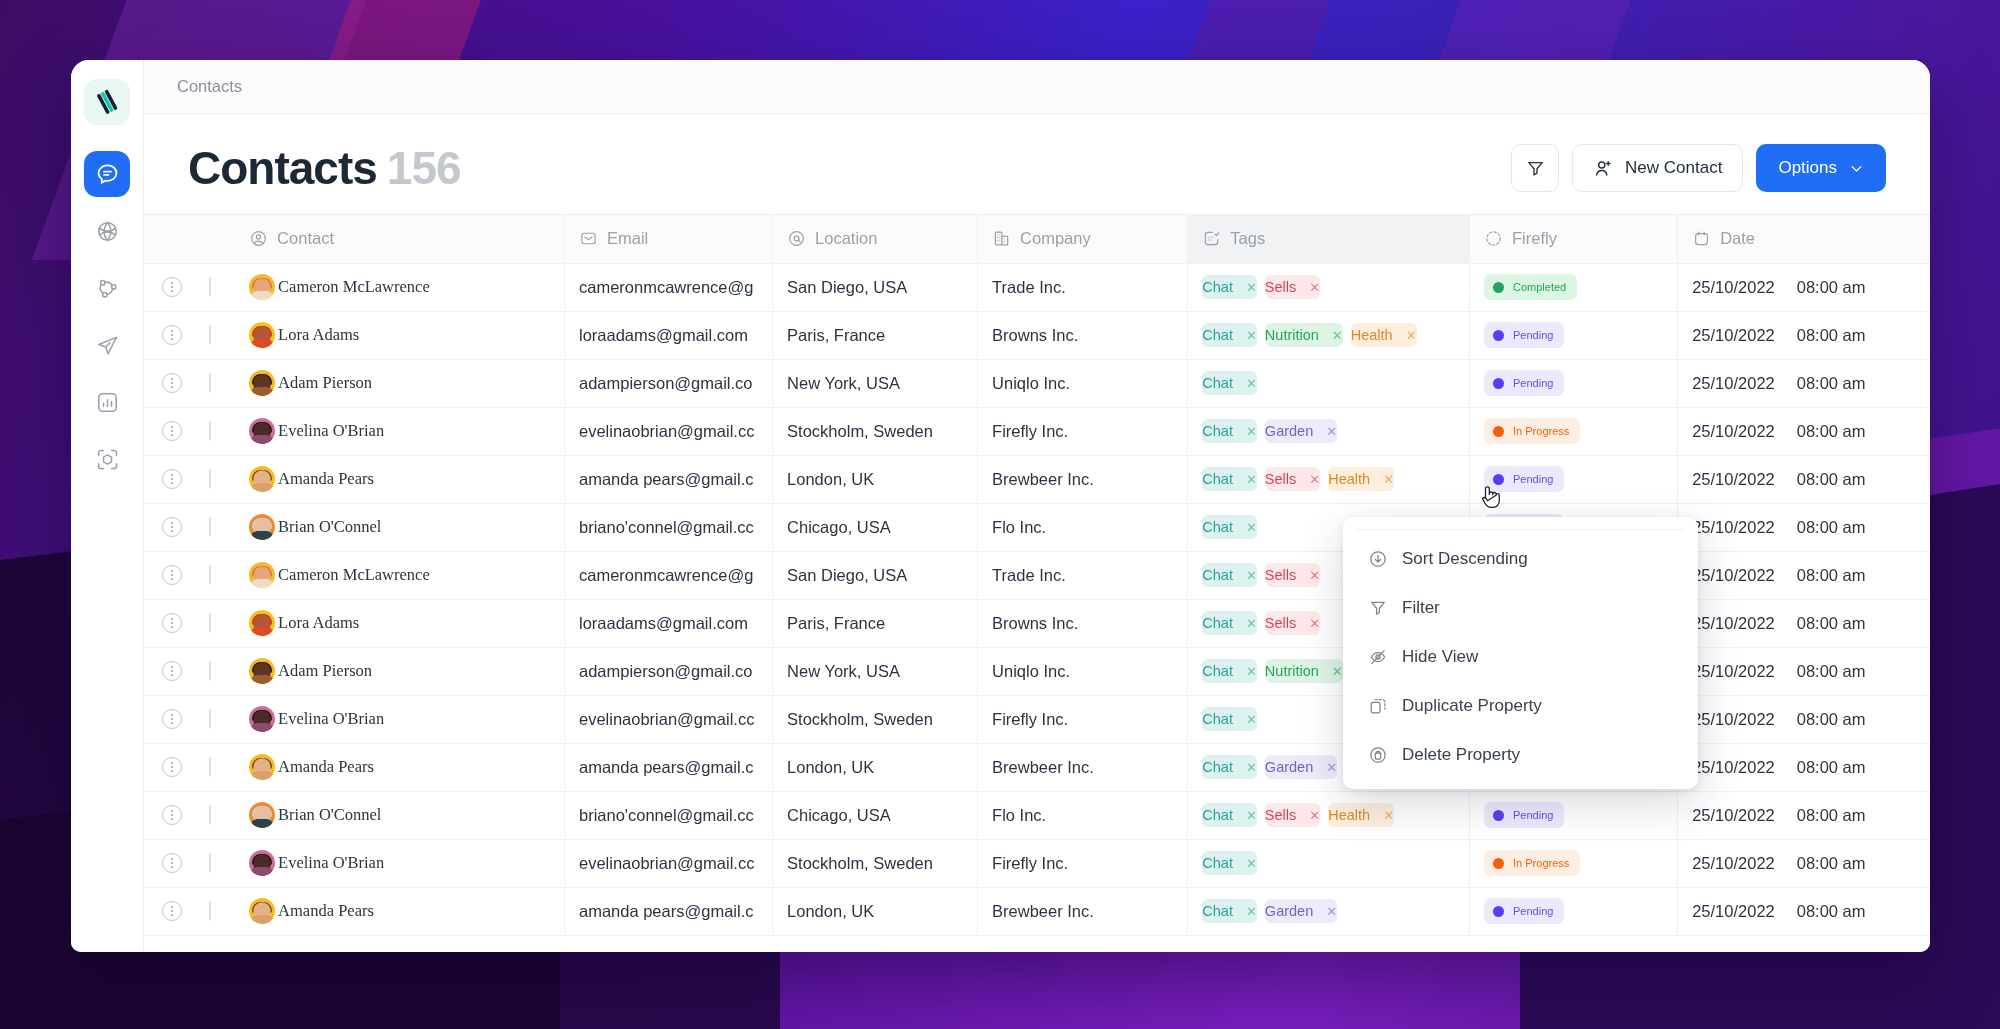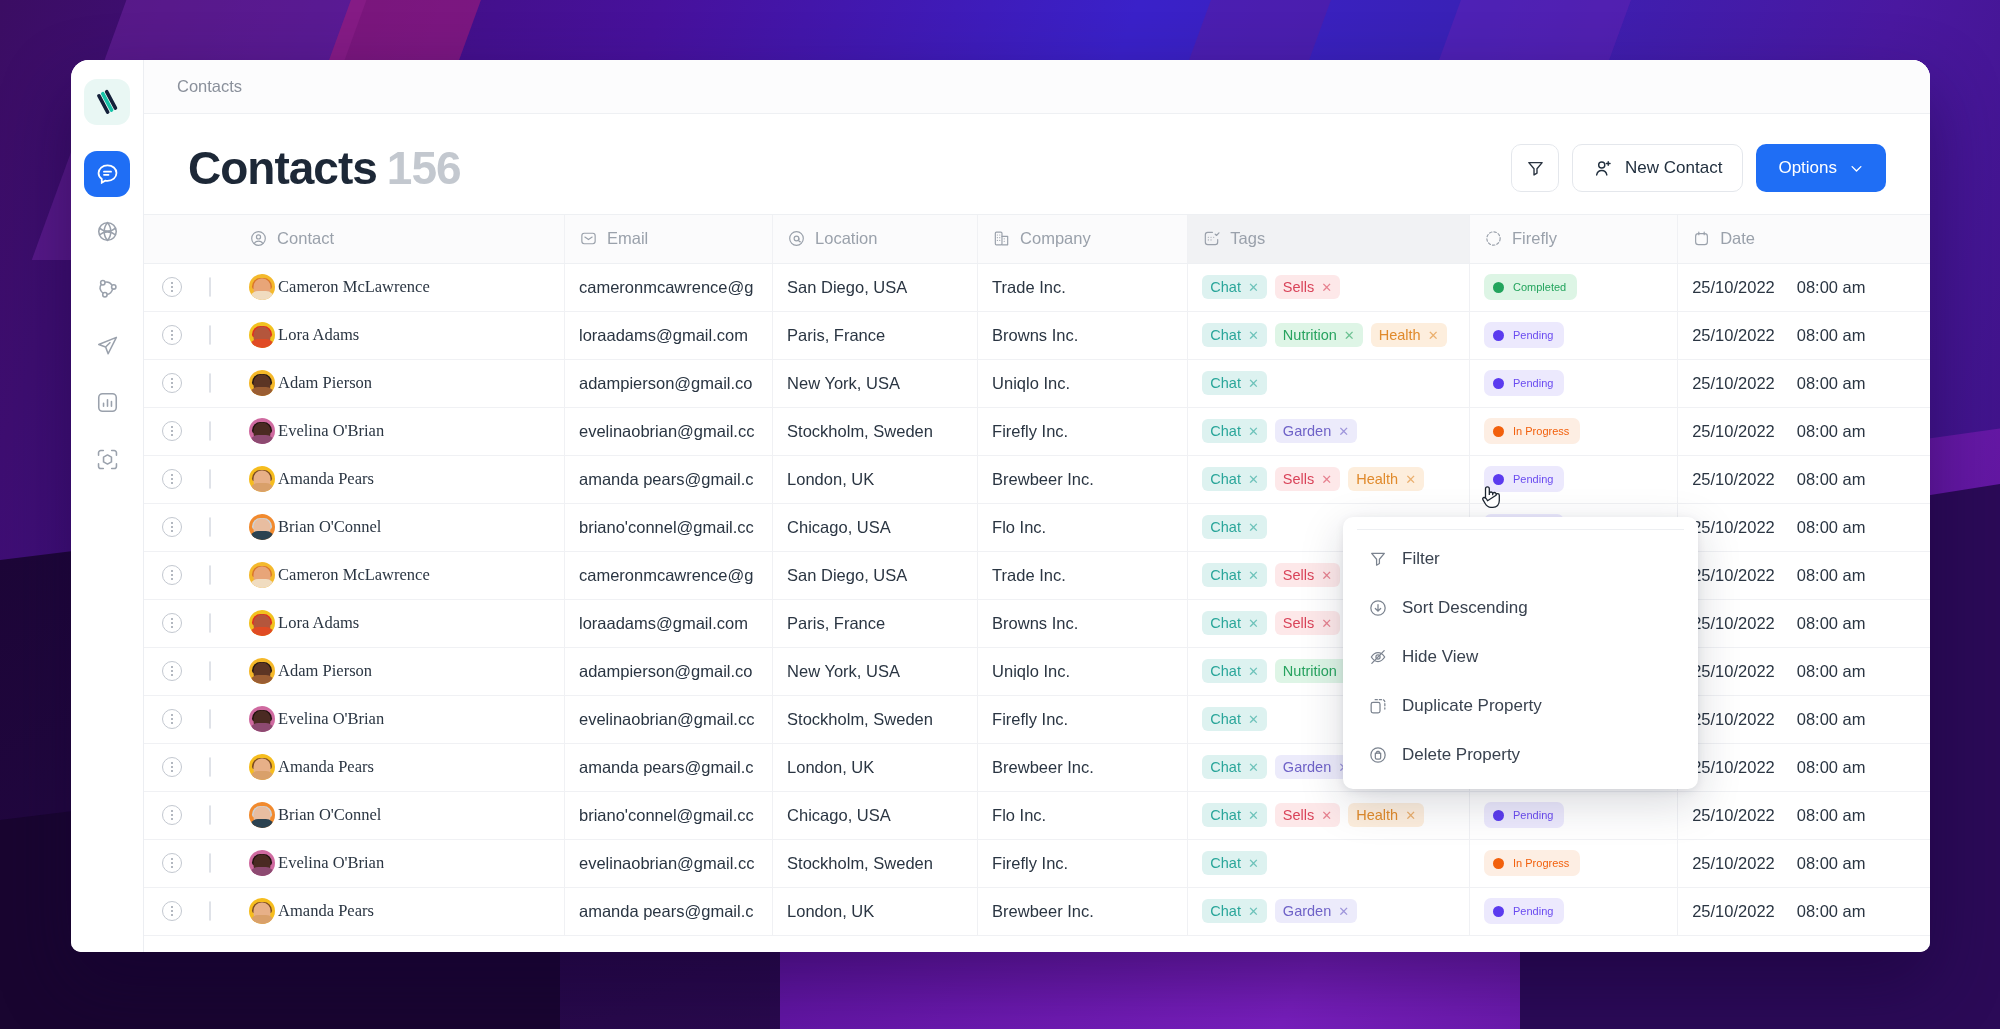--- a/index.html
+++ b/index.html
@@ -127,22 +127,22 @@
   .av-hair { position:absolute; left:50%; top:14%; transform:translateX(-50%); width:20px; height:11px; border-radius:10px 10px 3px 3px; }
   .av-body { position:absolute; left:50%; bottom:0; transform:translateX(-50%); width:24px; height:9px; border-radius:8px 8px 0 0; }
 
   .dots { width: 20px; height: 20px; border: 1.4px solid #c3c8d0; border-radius: 50%;
           display: flex; flex-direction: column; align-items: center; justify-content: center; gap: 2px; cursor: pointer; }
   .dots i { width: 2px; height: 2px; background: #9aa1ab; border-radius: 50%; display: block; }
   .cb { width: 19px; height: 19px; border: 1.4px solid #dfe2e8; border-radius: 5px; background: #fff; cursor: pointer; }
 
   .tagrow { display: flex; align-items: center; gap: 8px; }
   .tag {
-    display: inline-flex; align-items: center; gap: 7px;
-    height: 24px; padding: 0 8px; border-radius: 6px; font-size: 14.5px; white-space: nowrap;
+    display: inline-flex; align-items: center; gap: 13px;
+    height: 24px; padding: 0 0; border-radius: 6px; font-size: 14.5px; white-space: nowrap;
   }
   .tag .x { font-size: 13px; opacity: .62; cursor: pointer; }
   .status {
     display: inline-flex; align-items: center; gap: 9px;
     height: 26px; padding: 0 11px 0 9px; border-radius: 7px; font-size: 11px; font-weight: 500;
   }
   .status .dot { width: 11px; height: 11px; border-radius: 50%; flex: 0 0 11px; }
   .datecell { display: flex; gap: 22px; color: #2a3542; }
 
   
@@ -1012,33 +1012,33 @@
               </td>
   </tr>
           </tbody>
       </table>
 
       <div id="menu">
           <div class="msep"></div>
           <div class="mi">
      <span class="mic">
               <svg width="20" height="20" viewBox="0 0 24 24" fill="none" stroke="#7b838f" stroke-width="1.5" stroke-linecap="round" stroke-linejoin="round">
-                <path d="M4.4 5.3h15.2l-5.9 7v5.1l-3.4 2v-7.1L4.4 5.3z"></path>
-              </svg>
-            </span>
-     <span>Filter</span>
-   </div>
-          <div class="mi">
-     <span class="mic">
-              <svg width="20" height="20" viewBox="0 0 24 24" fill="none" stroke="#7b838f" stroke-width="1.5" stroke-linecap="round" stroke-linejoin="round">
                 <circle cx="12" cy="12" r="8.6"></circle>
                 <path d="M12 7.8v8M8.8 12.6L12 15.8l3.2-3.2"></path>
               </svg>
             </span>
      <span>Sort Descending</span>
+   </div>
+          <div class="mi">
+     <span class="mic">
+              <svg width="20" height="20" viewBox="0 0 24 24" fill="none" stroke="#7b838f" stroke-width="1.5" stroke-linecap="round" stroke-linejoin="round">
+                <path d="M4.4 5.3h15.2l-5.9 7v5.1l-3.4 2v-7.1L4.4 5.3z"></path>
+              </svg>
+            </span>
+     <span>Filter</span>
    </div>
           <div class="mi">
      <span class="mic">
               <svg width="20" height="20" viewBox="0 0 24 24" fill="none" stroke="#7b838f" stroke-width="1.5" stroke-linecap="round" stroke-linejoin="round">
                 <path d="M4 12s3.2-5.4 8-5.4 8 5.4 8 5.4-3.2 5.4-8 5.4S4 12 4 12z"></path>
                 <circle cx="12" cy="12" r="2.5"></circle>
                 <path d="M4.6 19.6L19.4 4.4"></path>
               </svg>
             </span>
      <span>Hide View</span>

